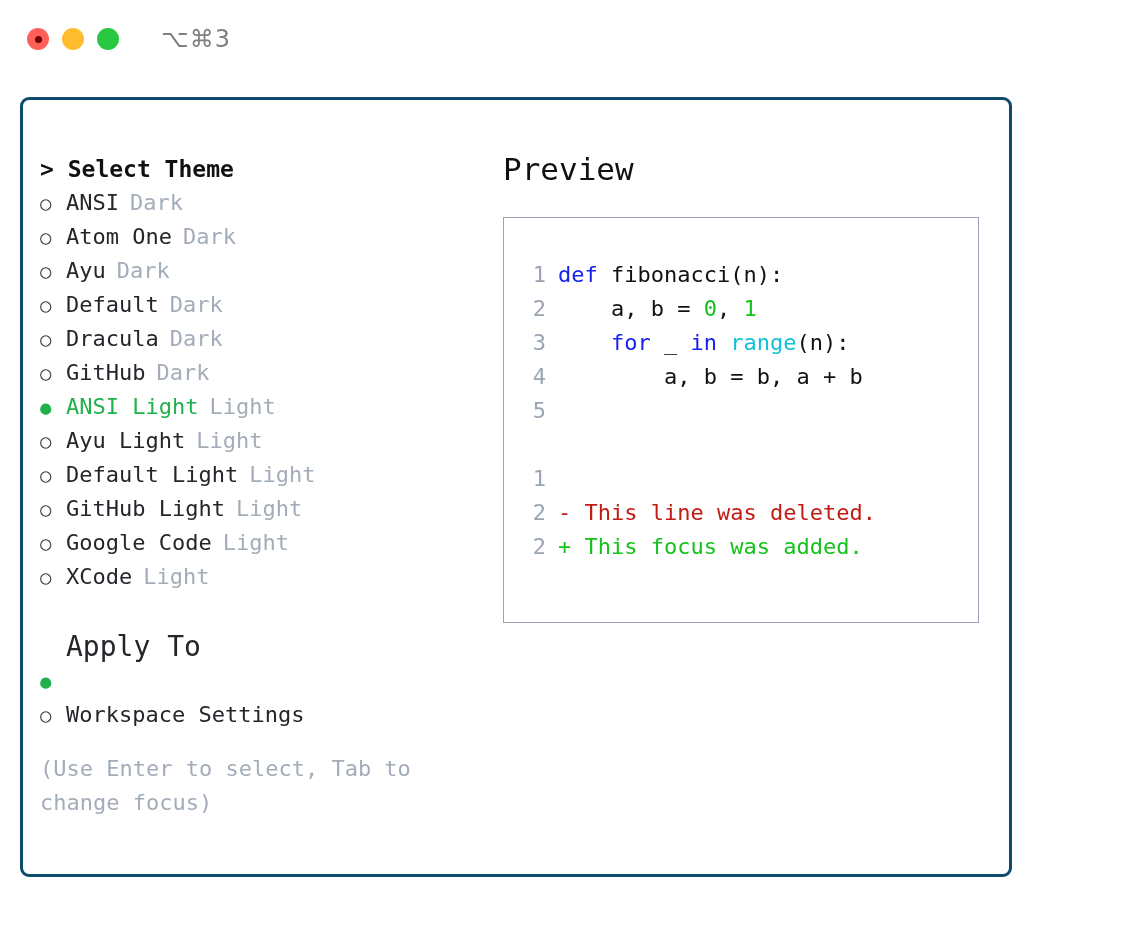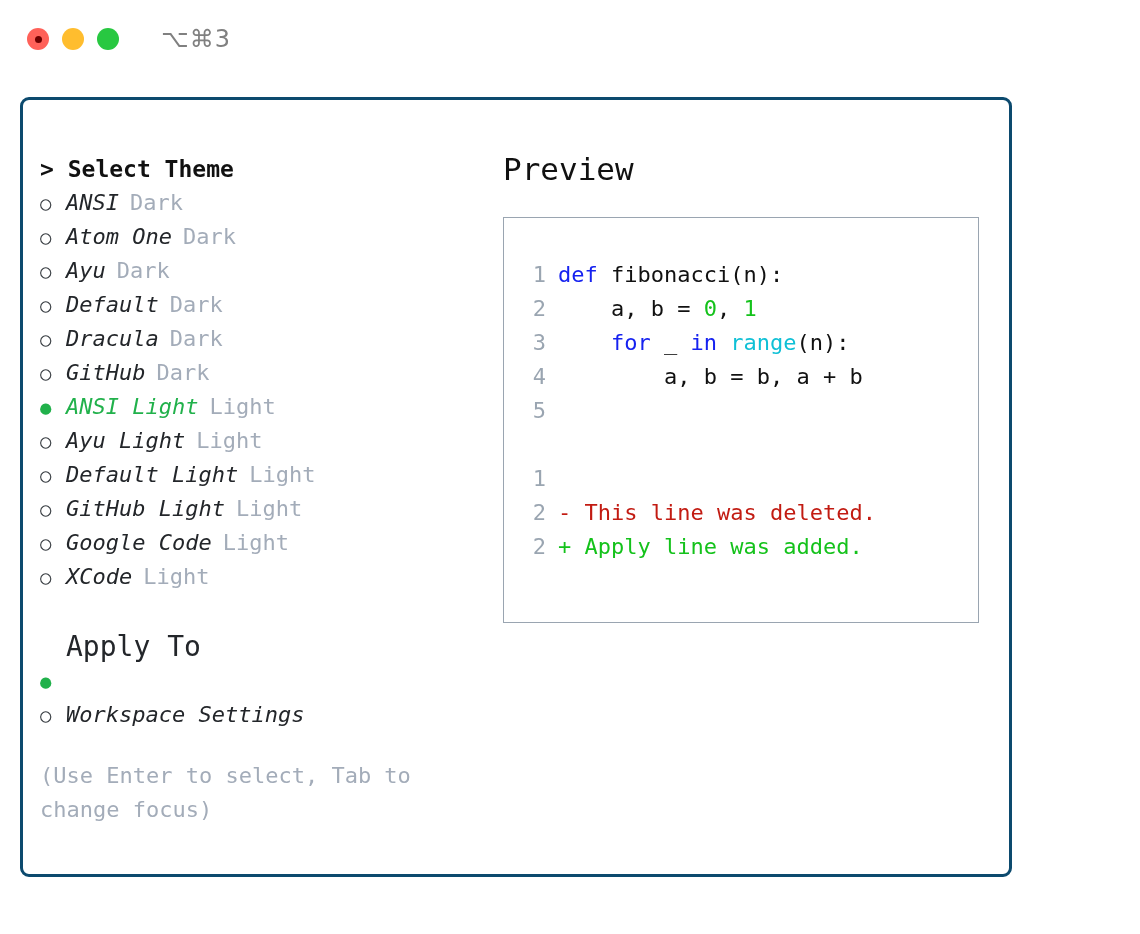--- a/index.html
+++ b/index.html
@@ -108,21 +108,20 @@
     flex: 0 0 26px;
     font-size: 19px;
     color: #3a3f44;
   }
   .opt-bullet.sel {
     color: #21b14b;
     font-size: 19px;
   }
   .opt-name {
     color: #23262a;
-    font-style: italic;
   }
   .opt-row.selected .opt-name {
     color: #21b14b;
   }
   .opt-kind {
     color: #a3acb9;
     margin-left: 11px;
   }
 
   #apply-block {
@@ -130,21 +129,21 @@
   }
   #apply-heading {
     font-size: 28px;
     color: #23262a;
     line-height: 34px;
     padding-left: 26px;
     white-space: pre;
   }
 
   #hint-text {
-    margin-top: 27px;
+    margin-top: 20px;
     font-size: 22px;
     color: #a3acb9;
     line-height: 34px;
     width: 400px;
     white-space: normal;
   }
 
   
   #preview-pane {
     position: absolute;
@@ -245,19 +244,19 @@
             <div class="code-line"><span class="ln">1</span><span><span class="tok-kw">def </span><span class="tok-txt">fibonacci(n):</span></span></div>
             <div class="code-line"><span class="ln">2</span><span><span class="tok-txt">    a, b = </span><span class="tok-num">0</span><span class="tok-txt">, </span><span class="tok-num">1</span></span></div>
             <div class="code-line"><span class="ln">3</span><span><span class="tok-txt">    </span><span class="tok-kw">for</span><span class="tok-txt"> _ </span><span class="tok-kw">in</span><span class="tok-txt"> </span><span class="tok-fn">range</span><span class="tok-txt">(n):</span></span></div>
             <div class="code-line"><span class="ln">4</span><span><span class="tok-txt">        a, b = b, a + b</span></span></div>
             <div class="code-line"><span class="ln">5</span></div>
           </div>
         <div class="diff-gap"></div>
         <div id="diff-block">
             <div class="code-line"><span class="ln">1</span><span class="diff-line">  </span></div>
             <div class="code-line"><span class="ln">2</span><span class="diff-del">- </span><span class="diff-del">This line was deleted.</span></div>
-            <div class="code-line"><span class="ln">2</span><span class="diff-add">+ </span><span class="diff-add">Apply line was added.</span></div>
+            <div class="code-line"><span class="ln">2</span><span class="diff-add">+ </span><span class="diff-add">This focus was added.</span></div>
           </div>
       </div>
     </div>
 
   </div>
 </div>
 
 </body></html>

